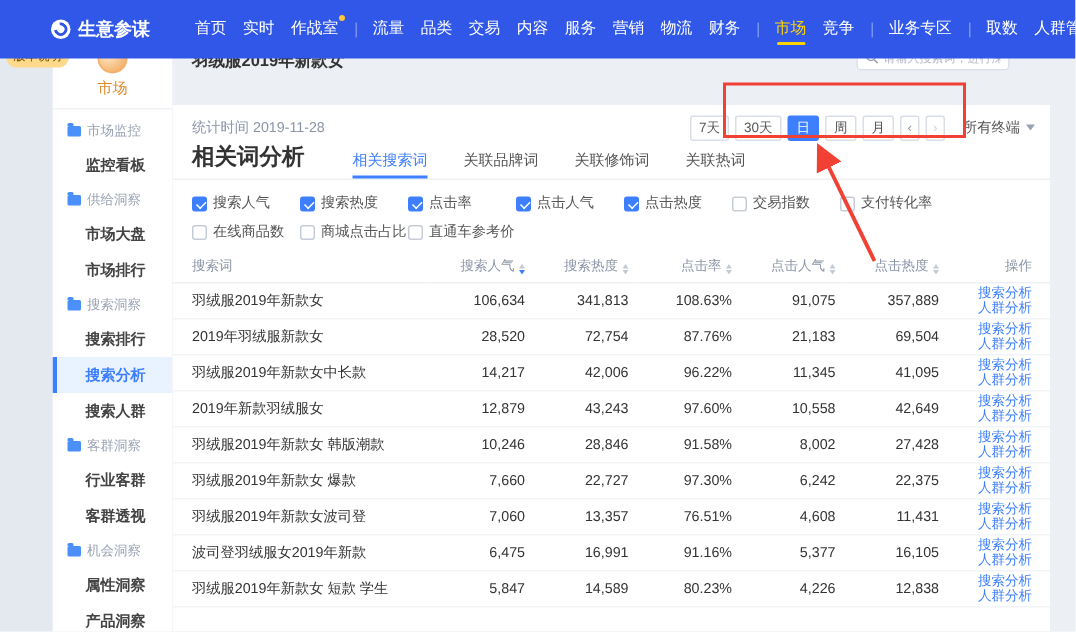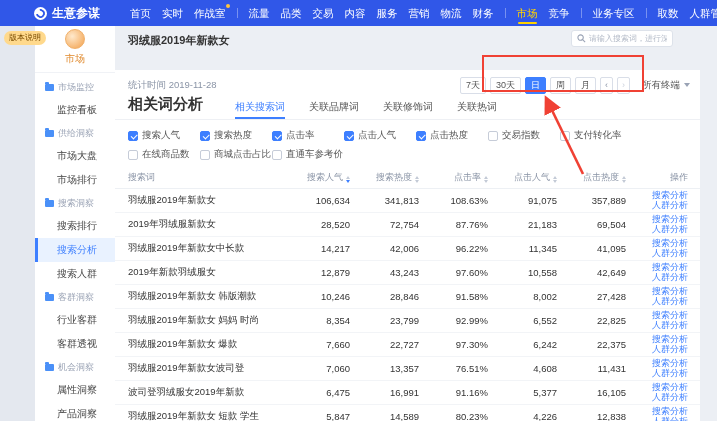--- a/index.html
+++ b/index.html
@@ -1,20 +1,20 @@
 <!DOCTYPE html>
 <html><head>
 <meta charset="utf-8">
 <style>
   * { margin:0; padding:0; box-sizing:border-box; }
   html,body { width:717px; height:421px; overflow:hidden; }
   body { position:relative; font-family:"Liberation Sans","DejaVu Sans",sans-serif; background:#eceff4; }
 
   
-  .topnav{position:absolute;top:0;left:0;right:0;height:26px;background:#3057e8;display:flex;align-items:center;color:#fff;z-index:5;}
+  .topnav{position:absolute;top:0;left:0;right:0;height:39px;background:#3057e8;display:flex;align-items:center;color:#fff;z-index:5;}
   .logo{display:flex;align-items:center;gap:5px;font-size:12px;font-weight:700;margin-left:34px;white-space:nowrap;}
   .logo-icon{width:13px;height:13px;border-radius:50%;background:#fff;position:relative;flex:none;}
   .logo-icon::after{content:"";position:absolute;inset:2px;border-radius:50%;border:2px solid #3057e8;border-left-color:transparent;transform:rotate(35deg);}
   .nav-items{display:flex;align-items:center;gap:11px;margin-left:30px;font-size:10.5px;flex:1;white-space:nowrap;}
   .nav-item{position:relative;cursor:pointer;line-height:25px;height:25px;}
   .nav-item.active{color:#ffd200;}
   .nav-item.active::after{content:"";position:absolute;left:1px;right:1px;bottom:2px;height:2px;background:#ffd200;border-radius:1px;}
   .nav-div{width:1px;height:10px;background:rgba(255,255,255,.35);}
   .nav-dot{position:absolute;top:3px;right:-4px;width:4px;height:4px;background:#ffc53d;border-radius:50%;}
 
@@ -24,21 +24,21 @@
   .version-badge{position:absolute;top:6px;left:4px;background:#ffd98c;color:#7a4c00;font-size:8px;line-height:1;padding:3px 5px;border-radius:8px;white-space:nowrap;z-index:3;cursor:pointer;}
 
   .sidebar{width:80px;background:#fff;flex:none;display:flex;flex-direction:column;}
   .sidebar-head{text-align:center;padding:4px 0 6px;border-bottom:1px solid #f0f2f6;}
   .market-circle{width:20px;height:20px;border-radius:50%;margin:0 auto;background:radial-gradient(circle at 35% 35%,#ffe9cc,#f2a04b);border:1px solid #f0b06a;}
   .market-label{font-size:10px;color:#e08a2e;margin-top:3px;}
   .menu{padding-top:3px;overflow:hidden;}
   .group-label{display:flex;align-items:center;gap:4px;color:#9aa3b5;font-size:9px;padding:5px 0 4px 10px;white-space:nowrap;}
   .folder{width:9px;height:7px;background:#4a90f8;border-radius:1px;position:relative;flex:none;}
   .folder::before{content:"";position:absolute;top:-2px;left:0;width:4px;height:2px;background:#4a90f8;border-radius:1px 1px 0 0;}
-  .menu-item{padding:5px 0 5px 22px;color:#444;font-size:10px;cursor:pointer;position:relative;white-space:nowrap;}
+  .menu-item{padding:5px 0 5px 22px;color:#444;font-size:10px;cursor:pointer;position:relative;white-space:nowrap;font-weight:bold;}
   .menu-item.active{background:#e9f2ff;color:#3d7fff;}
   .menu-item.active::before{content:"";position:absolute;left:0;top:0;bottom:0;width:3px;background:#3d7fff;}
 
   
   .main{flex:1;position:relative;background:#eceff4;overflow:hidden;}
   .page-title{position:absolute;left:13px;top:8px;font-size:11px;color:#333;font-weight:600;}
   .search-box{position:absolute;right:44px;top:5px;width:102px;height:17px;background:#fff;border:1px solid #dde2ea;border-radius:3px;display:flex;align-items:center;padding:0 5px;gap:3px;}
   .search-box svg{flex:none;}
   .search-box input{border:0;outline:0;font-size:8px;color:#999;width:100%;background:transparent;font-family:inherit;}
   .search-box input::placeholder{color:#b3bac7;}
@@ -364,32 +364,20 @@
               <td class="num">28,846</td>
               <td class="num">91.58%</td>
               <td class="num">8,002</td>
               <td class="num">27,428</td>
               <td class="actions right-pad">
                 <span class="act-link">搜索分析</span>
                 <span class="act-link">人群分析</span>
               </td>
             </tr>
             <tr>
-              <td class="kw">羽绒服2019年新款女 妈妈 时尚</td>
-              <td class="num">8,354</td>
-              <td class="num">23,799</td>
-              <td class="num">92.99%</td>
-              <td class="num">6,552</td>
-              <td class="num">22,825</td>
-              <td class="actions right-pad">
-                <span class="act-link">搜索分析</span>
-                <span class="act-link">人群分析</span>
-              </td>
-            </tr>
-            <tr>
               <td class="kw">羽绒服2019年新款女 爆款</td>
               <td class="num">7,660</td>
               <td class="num">22,727</td>
               <td class="num">97.30%</td>
               <td class="num">6,242</td>
               <td class="num">22,375</td>
               <td class="actions right-pad">
                 <span class="act-link">搜索分析</span>
                 <span class="act-link">人群分析</span>
               </td>

